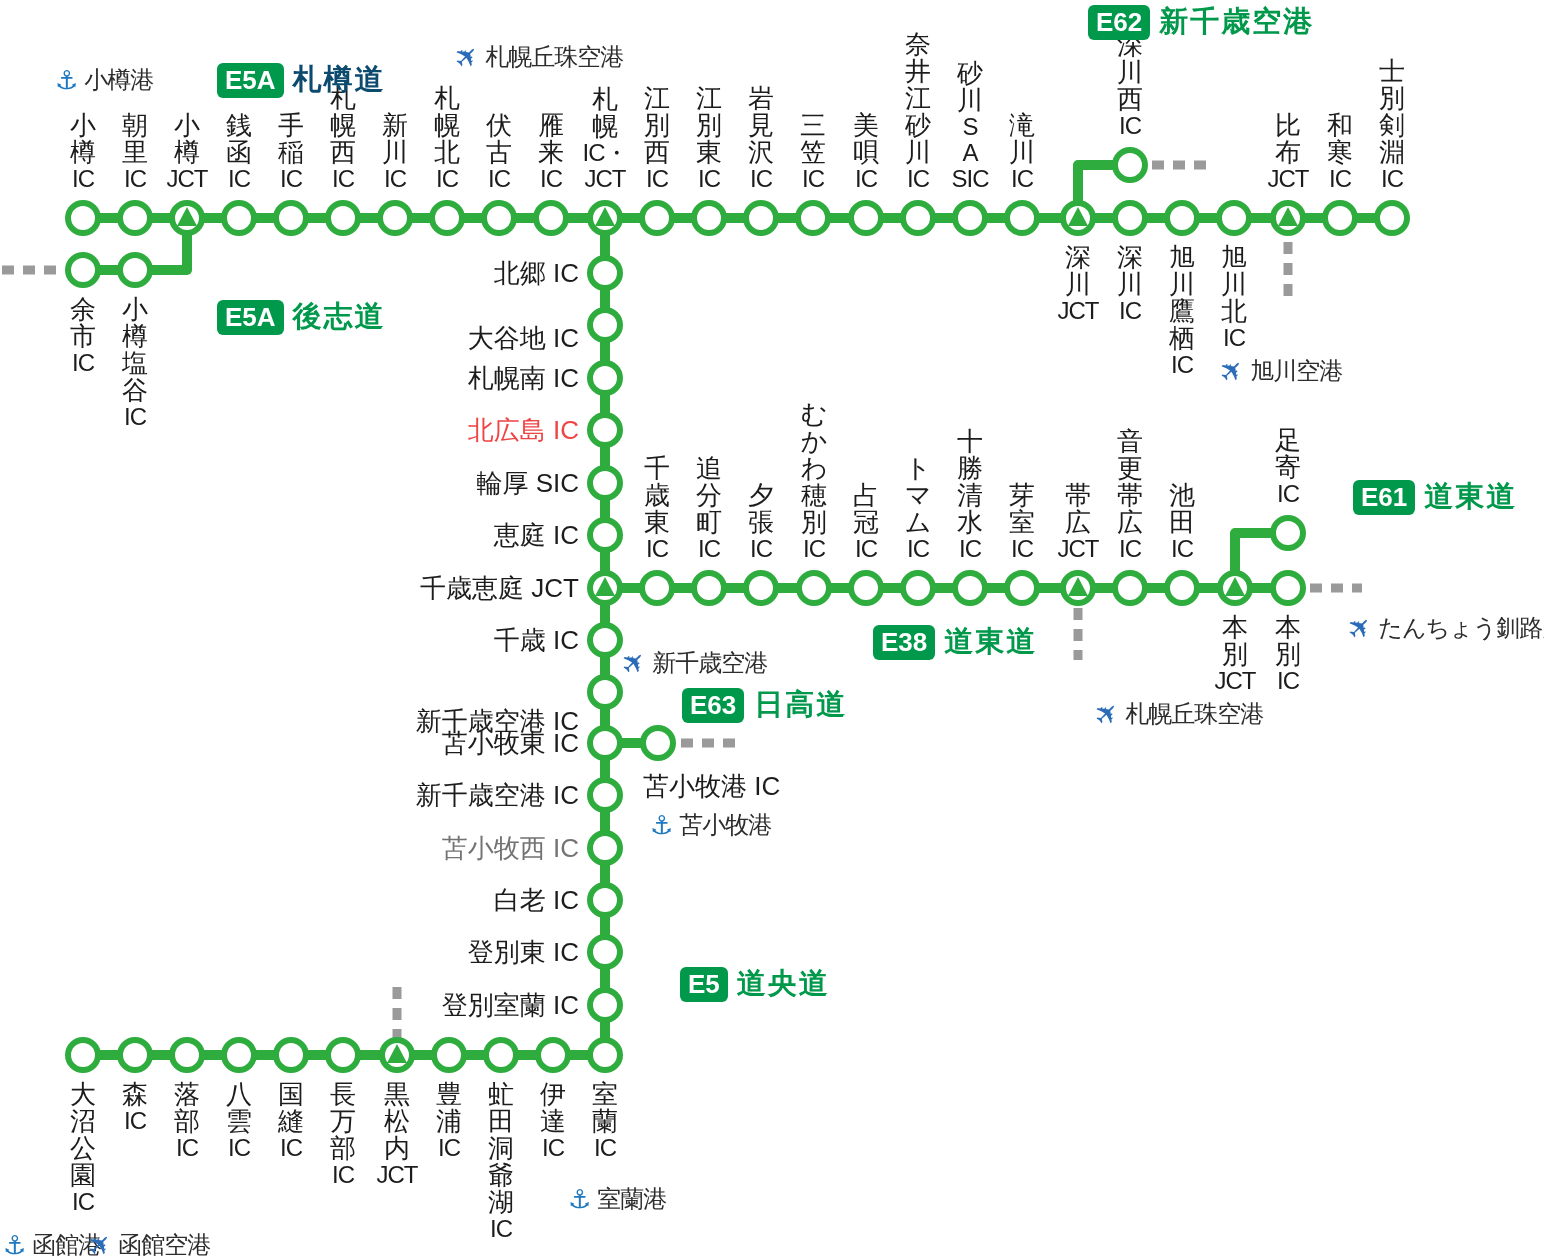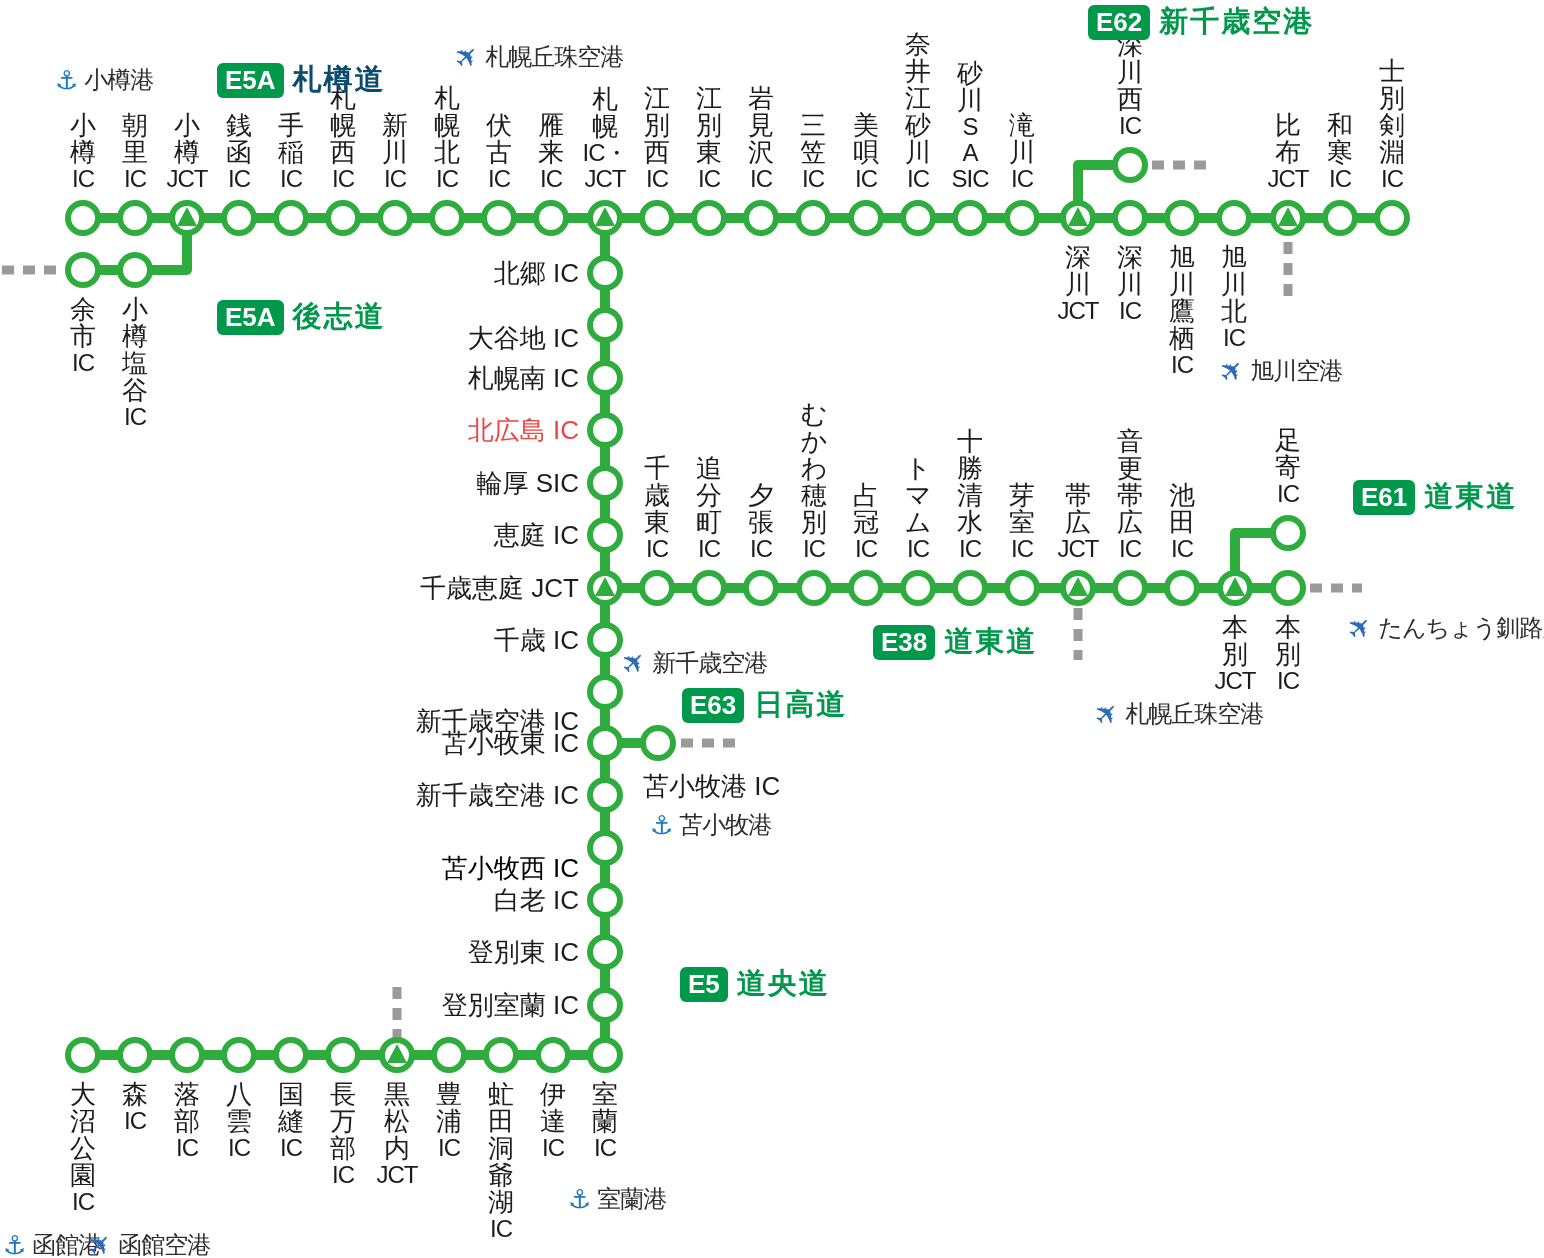--- a/index.html
+++ b/index.html
@@ -302,21 +302,21 @@
     <div class="hlabel" style="color: rgb(28, 28, 28); left: 579px; top: 325px; transform: translate(-100%, -50%); margin-top: 13px;">大谷地 IC</div>
     <div class="hlabel" style="color: rgb(28, 28, 28); left: 579px; top: 378px; transform: translate(-100%, -50%);">札幌南 IC</div>
     <div class="hlabel" style="color: #ef4444; left: 579px; top: 430px; transform: translate(-100%, -50%);">北広島 IC</div>
     <div class="hlabel" style="color: rgb(28, 28, 28); left: 579px; top: 483px; transform: translate(-100%, -50%);">輪厚 SIC</div>
     <div class="hlabel" style="color: rgb(28, 28, 28); left: 579px; top: 535px; transform: translate(-100%, -50%);">恵庭 IC</div>
     <div class="hlabel" style="color: rgb(28, 28, 28); left: 579px; top: 588px; transform: translate(-100%, -50%);">千歳恵庭 JCT</div>
     <div class="hlabel" style="color: rgb(28, 28, 28); left: 579px; top: 640px; transform: translate(-100%, -50%);">千歳 IC</div>
     <div class="hlabel" style="color: rgb(28, 28, 28); left: 579px; top: 721px; transform: translate(-100%, -50%);">新千歳空港 IC</div>
     <div class="hlabel" style="color: rgb(28, 28, 28); left: 579px; top: 743px; transform: translate(-100%, -50%);">苫小牧東 IC</div>
     <div class="hlabel" style="color: rgb(28, 28, 28); left: 579px; top: 795px; transform: translate(-100%, -50%);">新千歳空港 IC</div>
-    <div class="hlabel" style="color: #000000; left: 579px; top: 848px; transform: translate(-100%, -50%); margin-top: 20px;">苫小牧西 IC</div>
+    <div class="hlabel" style="color: #737373; left: 579px; top: 848px; transform: translate(-100%, -50%);">苫小牧西 IC</div>
     <div class="hlabel" style="color: rgb(28, 28, 28); left: 579px; top: 900px; transform: translate(-100%, -50%);">白老 IC</div>
     <div class="hlabel" style="color: rgb(28, 28, 28); left: 579px; top: 952px; transform: translate(-100%, -50%);">登別東 IC</div>
     <div class="hlabel" style="color: rgb(28, 28, 28); left: 579px; top: 1005px; transform: translate(-100%, -50%);">登別室蘭 IC</div>
     <div class="hlabel" style="color: rgb(28, 28, 28); left: 643px; top: 769px;">苫小牧港 IC</div>
     <div class="vlabel" style="left: 657px; top: 562px; transform: translate(-50%, -100%); color: rgb(28, 28, 28);">
       <span>千</span>
       <span>歳</span>
       <span>東</span>
       <span class="latin">IC</span>
     </div>

